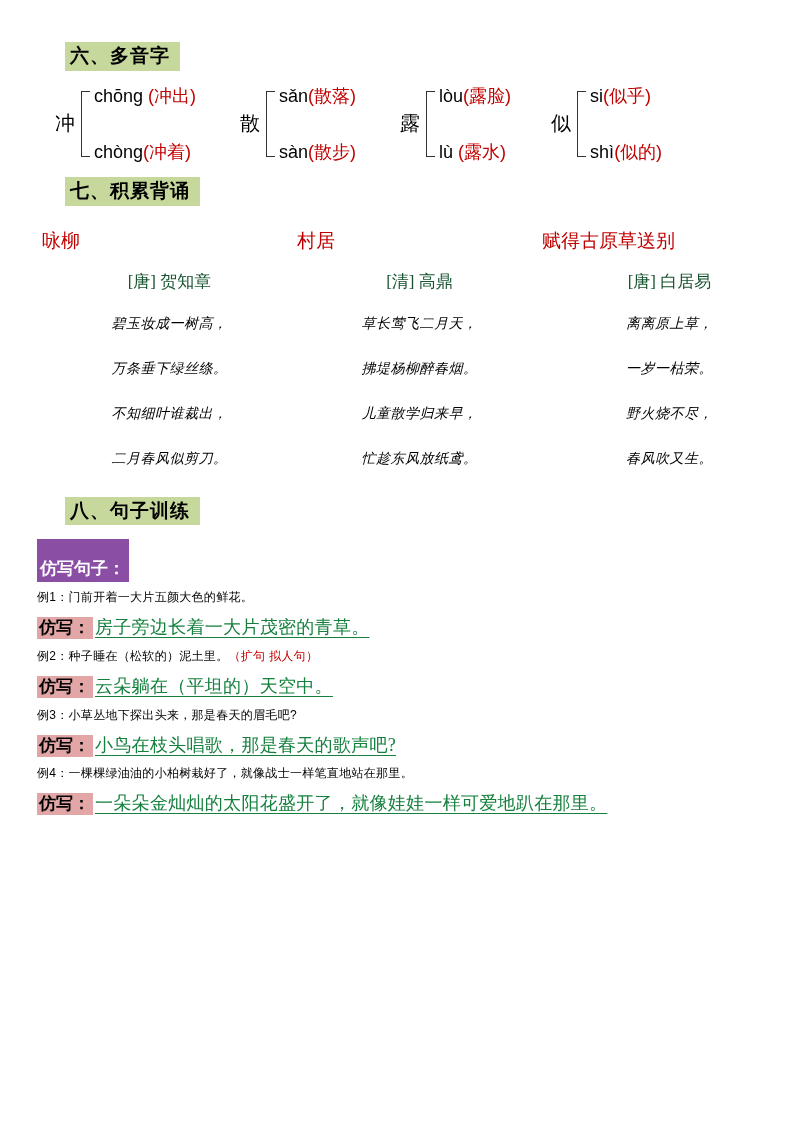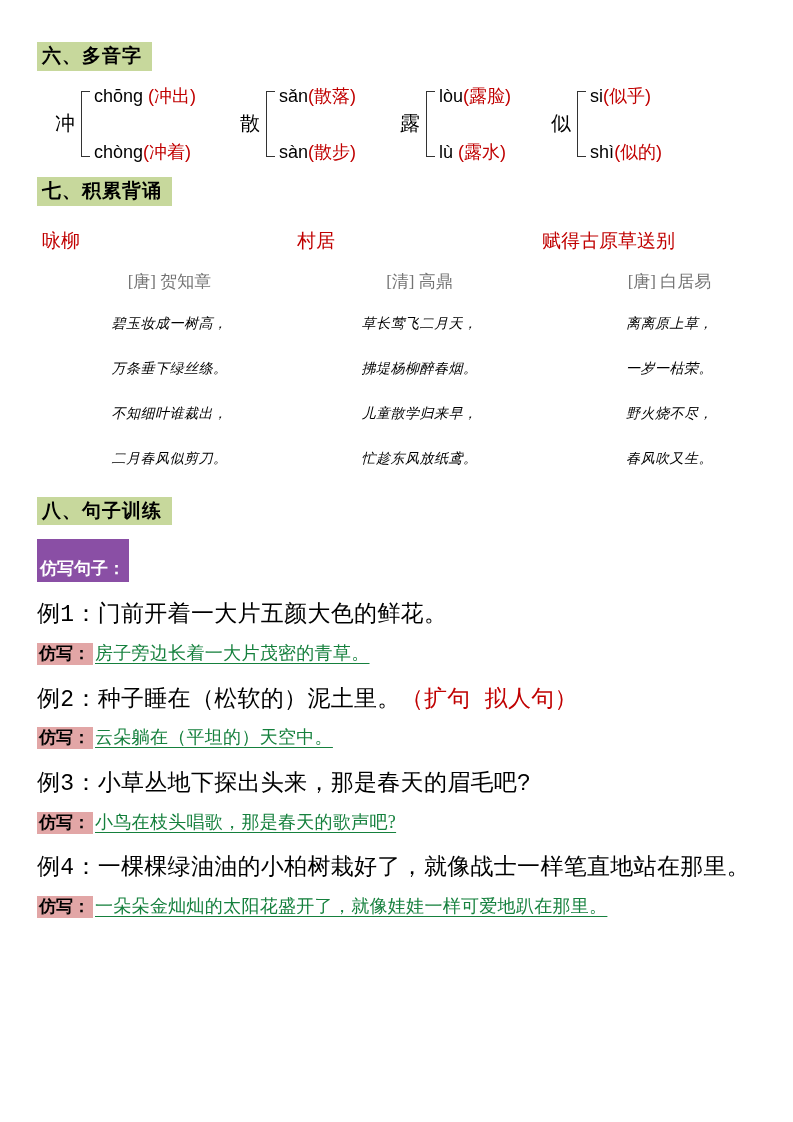--- a/index.html
+++ b/index.html
@@ -27,20 +27,21 @@
   .sec-head {
     display: inline-block;
     background: #c7d89c;
     font-family: "Liberation Sans", "DejaVu Sans", sans-serif;
     font-weight: bold;
     font-size: 19px;
     letter-spacing: 1px;
     padding: 2px 10px 3px 5px;
     color: #000;
     line-height: 1.25;
+    margin-left: 28px;
   }
   .sec-wrap { margin-left: 37px; }
 
   
   .poly-row {
     display: flex;
     margin: 16px 0 0 55px;
     align-items: center;
     gap: 0px;
   }
@@ -94,21 +95,21 @@
     text-align: left;
     color: #c00000;
     font-size: 19px;
     font-weight: normal;
     font-family: "Liberation Serif", "DejaVu Serif", serif;
     padding-bottom: 16px;
     white-space: nowrap;
   }
   .poem-author {
     text-align: center;
-    color: #737373;
+    color: #14532d;
     font-size: 17px;
     font-family: "Liberation Serif", "DejaVu Serif", serif;
     padding-bottom: 22px;
     white-space: nowrap;
   }
   .poem-line {
     text-align: center;
     font-size: 14px;
     font-family: "Liberation Serif", "DejaVu Serif", serif;
     padding-bottom: 27px;
@@ -123,24 +124,24 @@
     display: inline-block;
     background: #8a4fa5;
     color: #ffffff;
     font-family: "Liberation Sans", "DejaVu Sans", sans-serif;
     font-weight: bold;
     font-size: 17px;
     padding: 19px 4px 2px 3px;
     line-height: 1.3;
   }
   .ex-line {
-    font-size: 23px;
-    font-family: Liberation Mono, monospace;
+    font-size: 12px;
+    font-family: Liberation Sans, sans-serif;
     line-height: 1.42;
-    margin-top: 17px;
+    margin-top: 7px;
     letter-spacing: 0.3px;
   }
   .fw-line {
     margin-top: 8px;
     font-size: 18px;
     line-height: 1.45;
     font-family: "Liberation Serif", "DejaVu Serif", serif;
   }
   .tag-rose {
     background: #e2a6a6;

